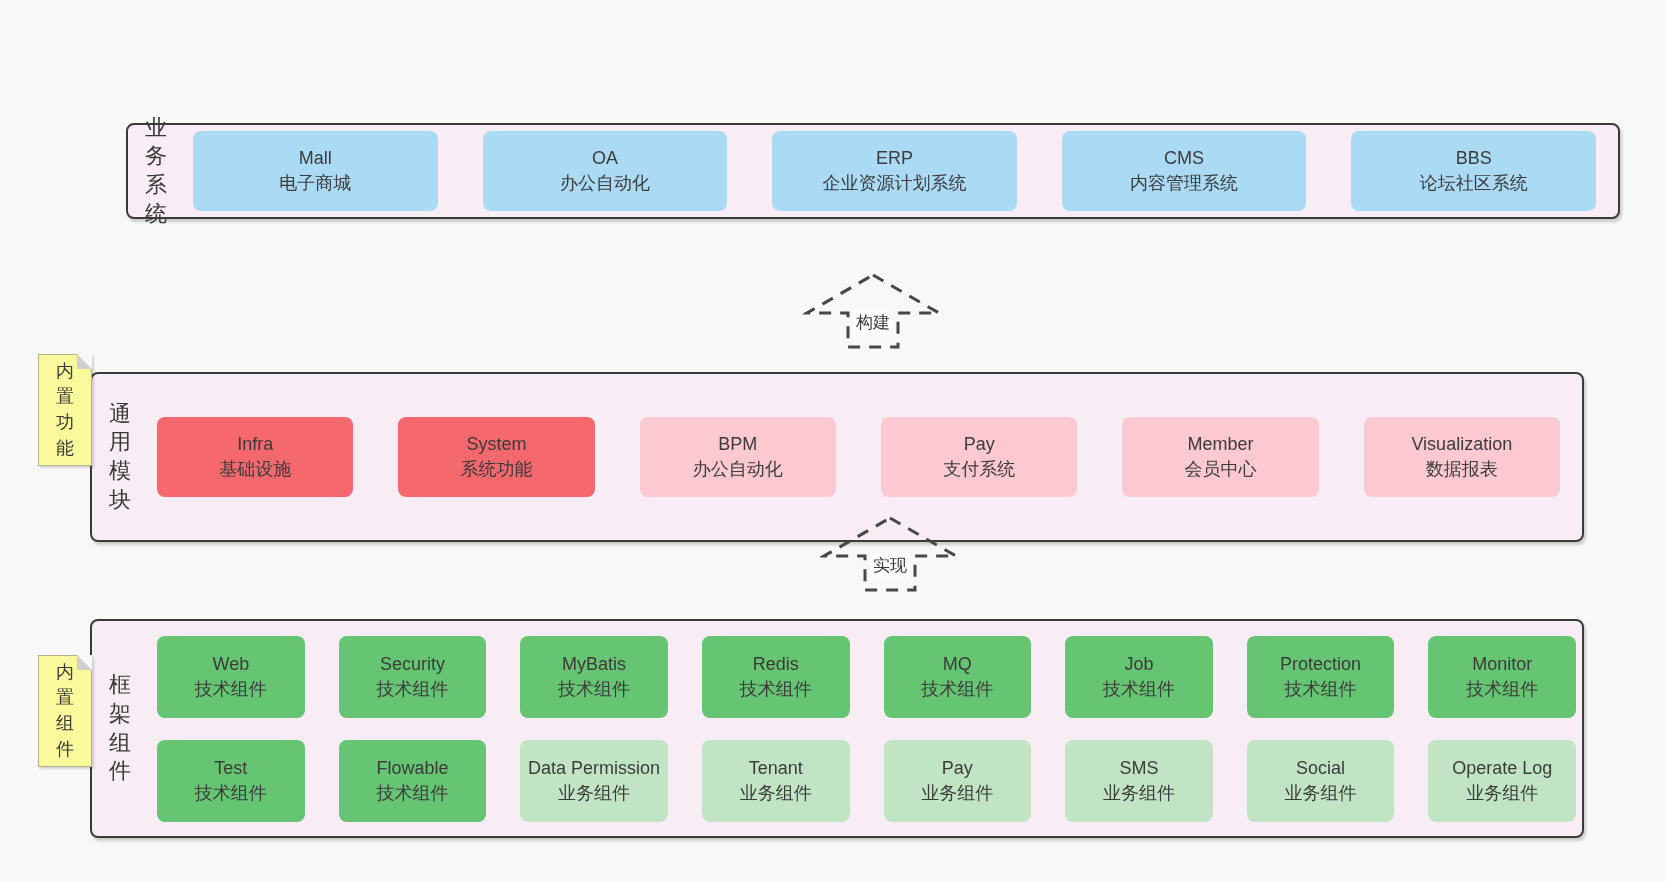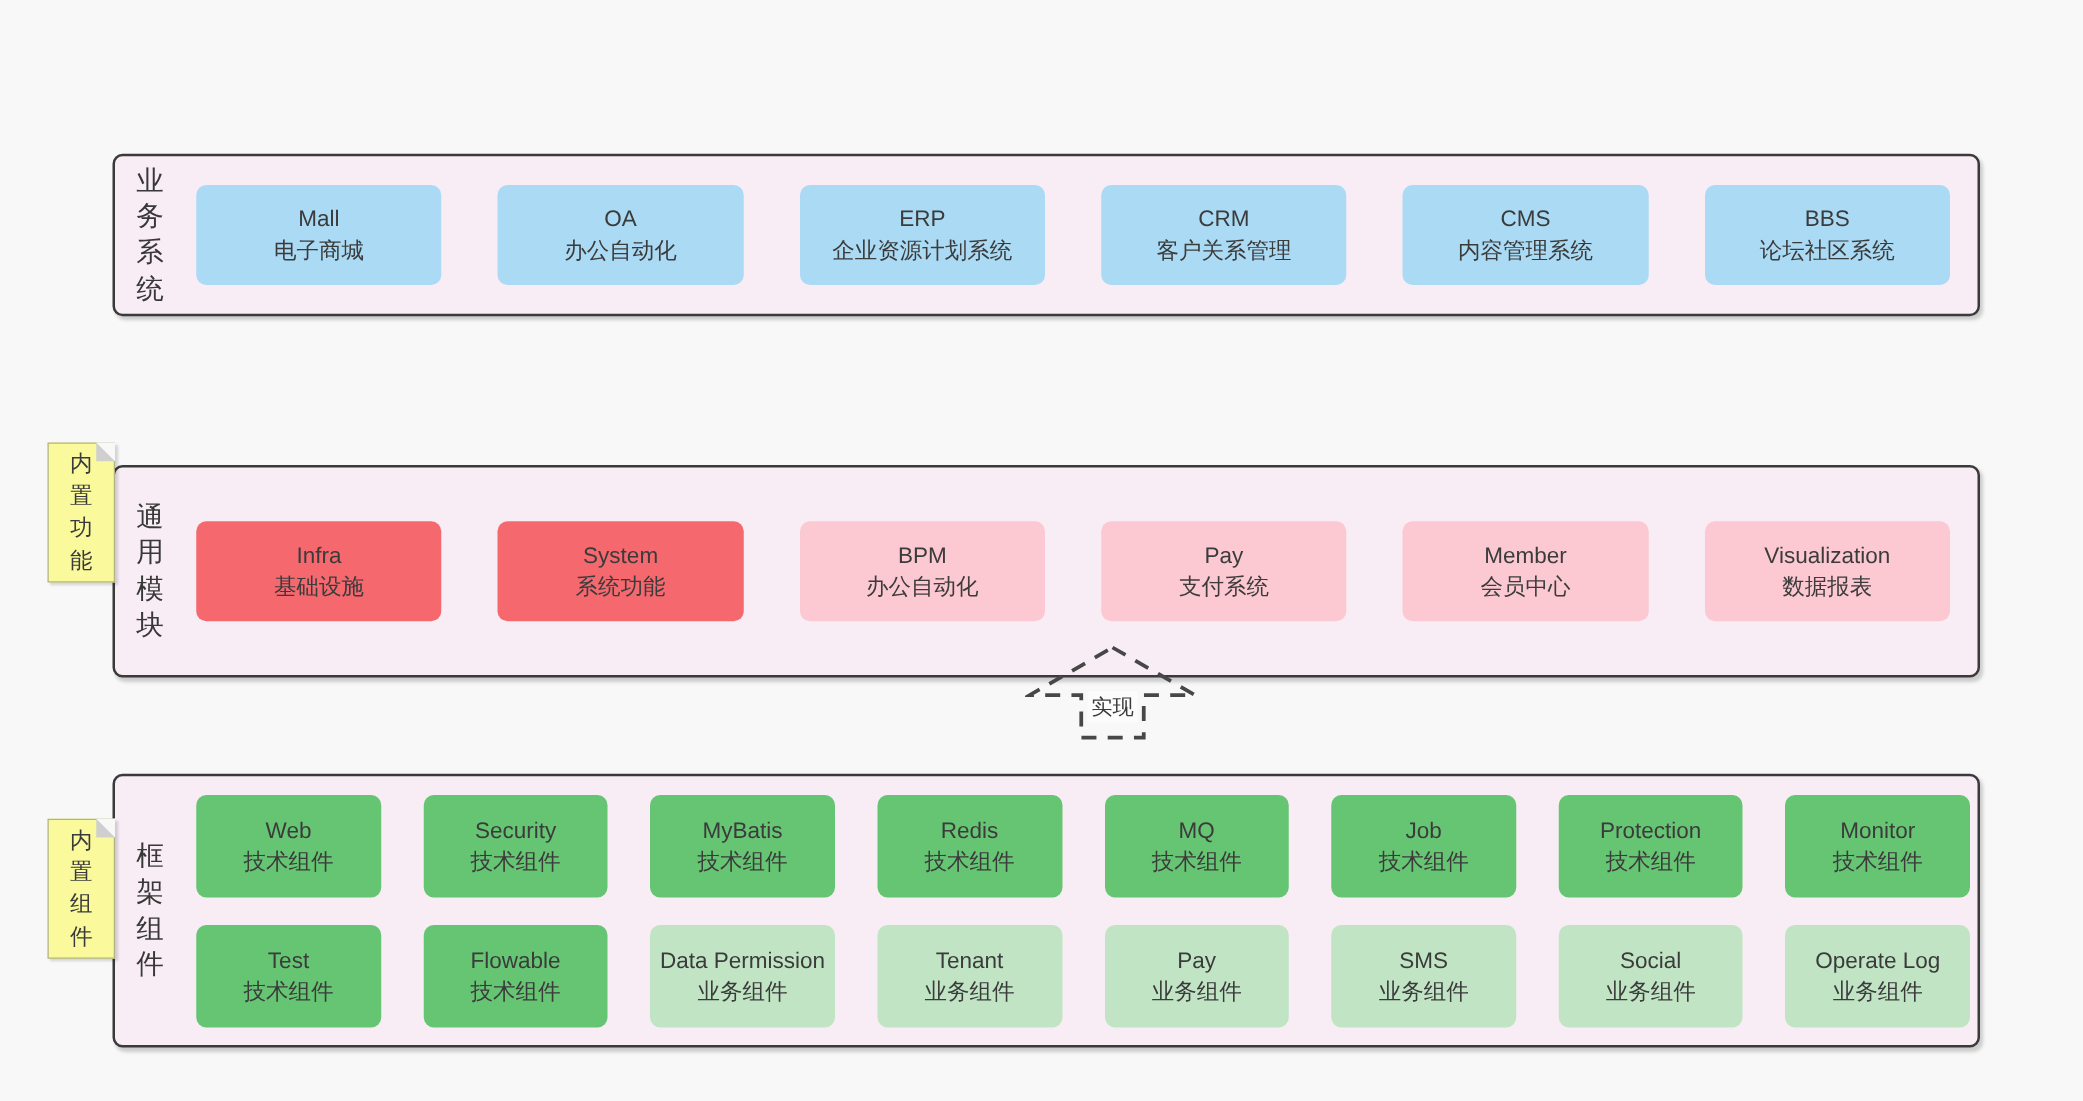--- a/index.html
+++ b/index.html
@@ -6,21 +6,21 @@
   body{font-family:"Liberation Sans","DejaVu Sans",sans-serif;background:#f8f8f8;}
   .canvas{position:relative;width:1666px;height:881px;background:#f8f8f8;overflow:hidden;}
 
   
   .band{
     position:absolute;left:90px;width:1494px;box-sizing:border-box;
     background:#f8edf5;border:2px solid #3a3a3a;border-radius:8px;
     box-shadow:2px 3px 3px rgba(0,0,0,0.18);
     display:flex;align-items:center;
   }
-  .band1{top:123px;height:130px;}
+  .band1{top:123px;height:96px;margin-left:36px;}
   .band2{top:372px;height:170px;}
   .band3{top:619px;height:219px;}
 
   .band-label{
     width:26px;margin:0 16px 0 15px;flex:0 0 auto;
     font-size:22px;line-height:1.3;color:#383838;
     word-break:break-all;text-align:center;
   }
   .band-content{flex:1;display:flex;align-items:center;gap:45px;padding:0 22px 0 8px;}
   .band3 .band-content{flex-direction:column;gap:22px;padding:0 6px 0 8px;}
@@ -80,34 +80,36 @@
       </div>
       <div class="box blue h80">
         <div>OA</div>
         <div>办公自动化</div>
       </div>
       <div class="box blue h80">
         <div>ERP</div>
         <div>企业资源计划系统</div>
       </div>
       <div class="box blue h80">
-        <div>CRM</div>
-        <div>客户关系管理</div>
-      </div>
-      <div class="box blue h80">
         <div>CMS</div>
         <div>内容管理系统</div>
       </div>
       <div class="box blue h80">
         <div>BBS</div>
         <div>论坛社区系统</div>
       </div>
     </div>
   </div>
 
+  <div class="arrow arrow1">
+    <svg viewBox="0 0 140 78">
+      <polygon points="70,3 136,41 95,41 95,75 45,75 45,41 4,41" fill="none" stroke="#474747" stroke-width="3" stroke-dasharray="12 9"></polygon>
+    </svg>
+    <div class="arrow-label">构建</div>
+  </div>
 
   <div class="note note1">
     <div class="note-text">内置功能</div>
   </div>
   <div class="band band2">
     <div class="band-label">通用模块</div>
     <div class="band-content">
       <div class="box red h80">
         <div>Infra</div>
         <div>基础设施</div>

